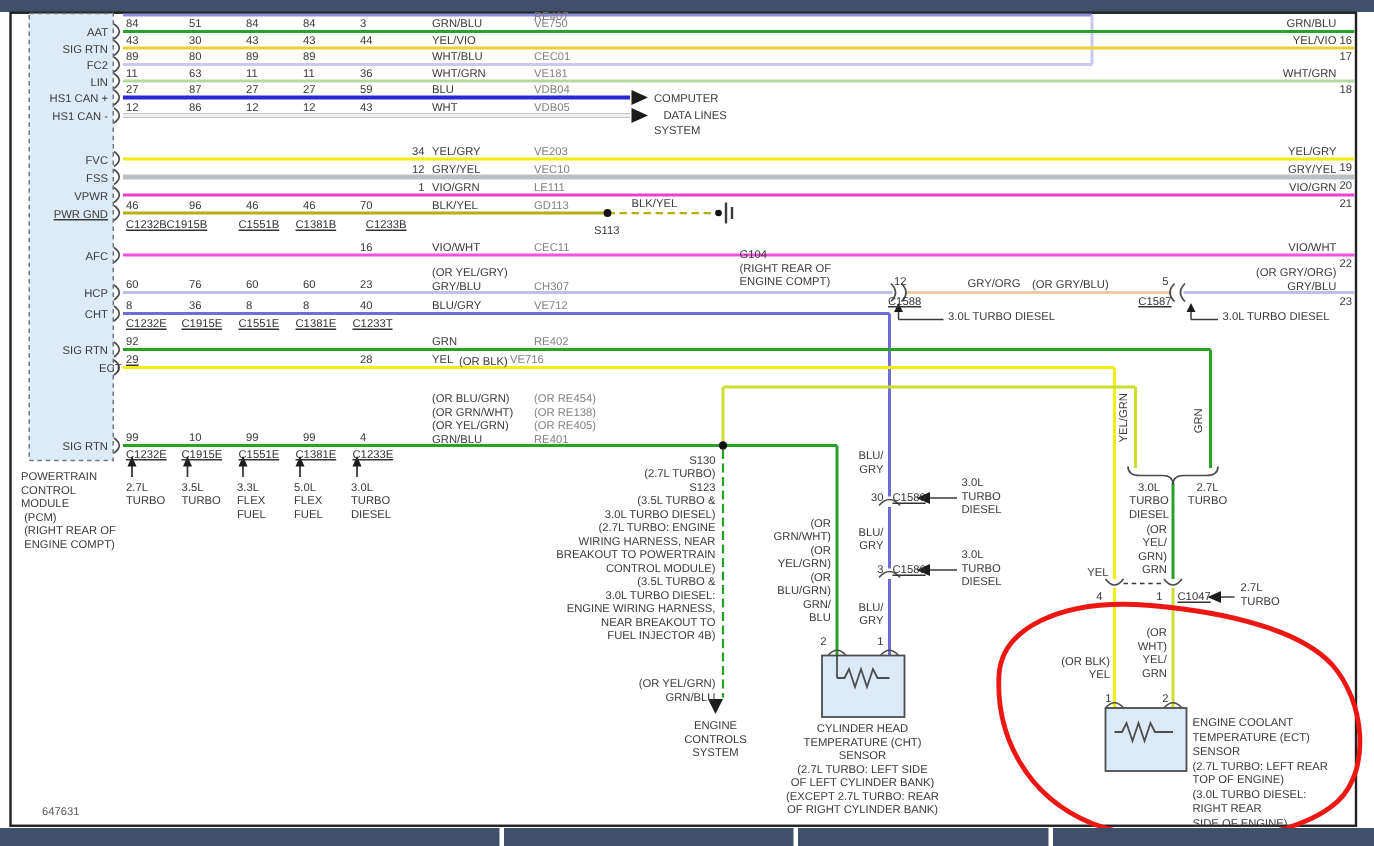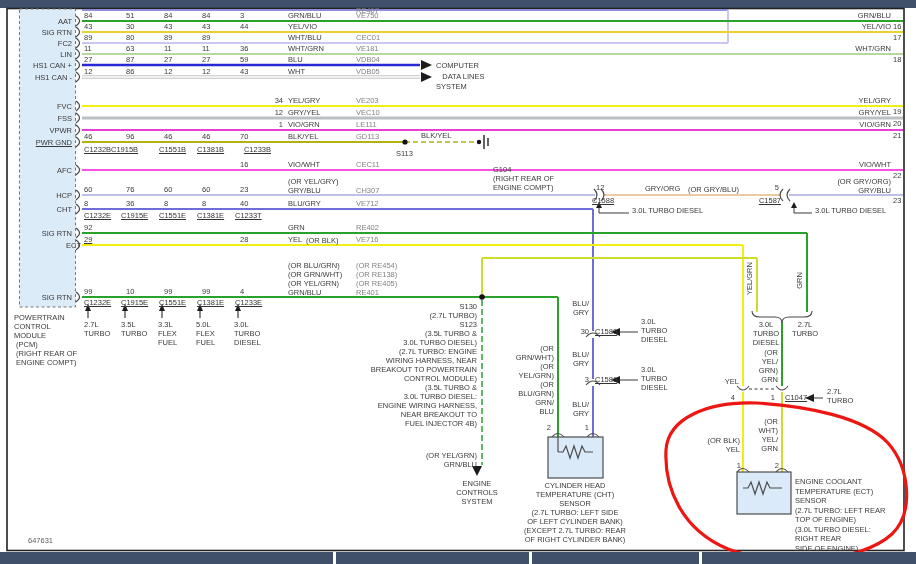--- a/index.html
+++ b/index.html
@@ -244,21 +244,21 @@
       <div class="lb code" style="left: 356px; top: 199px; width: 60px;">VE712</div>
       <div class="lb r" style="left: 10px; top: 229px; width: 62px;">SIG RTN</div>
       <div class="lb" style="left: 84px; top: 223px; width: 22px;">92</div>
       <div class="lb" style="left: 288px; top: 223px; width: 66px;">GRN</div>
       <div class="lb code" style="left: 356px; top: 223px; width: 60px;">RE402</div>
       <div class="lb r" style="left: 19px; top: 241px; width: 62px;">ECT</div>
       <div class="lb" style="left: 84px; top: 235px; width: 22px; text-decoration: underline;">29</div>
       <div class="lb" style="left: 240px; top: 235px; width: 22px;">28</div>
       <div class="lb" style="left: 288px; top: 235px; width: 20px;">YEL</div>
       <div class="lb" style="left: 306px; top: 236px; width: 42px;">(OR BLK)</div>
-      <div class="lb code" style="left: 356px; top: 235px; width: 60px;">VE716</div>
+      <div class="lb code" style="left: 340px; top: 235px; width: 60px;">VE716</div>
       <div class="lb r" style="left: 10px; top: 293px; width: 62px;">SIG RTN</div>
       <div class="lb" style="left: 84px; top: 287px; width: 22px;">99</div>
       <div class="lb" style="left: 126px; top: 287px; width: 22px;">10</div>
       <div class="lb" style="left: 164px; top: 287px; width: 22px;">99</div>
       <div class="lb" style="left: 202px; top: 287px; width: 22px;">99</div>
       <div class="lb" style="left: 240px; top: 287px; width: 22px;">4</div>
       <div class="lb pre" style="left: 288px; top: 261px; width: 70px;">(OR BLU/GRN)
 (OR GRN/WHT)
 (OR YEL/GRN)
 GRN/BLU</div>

